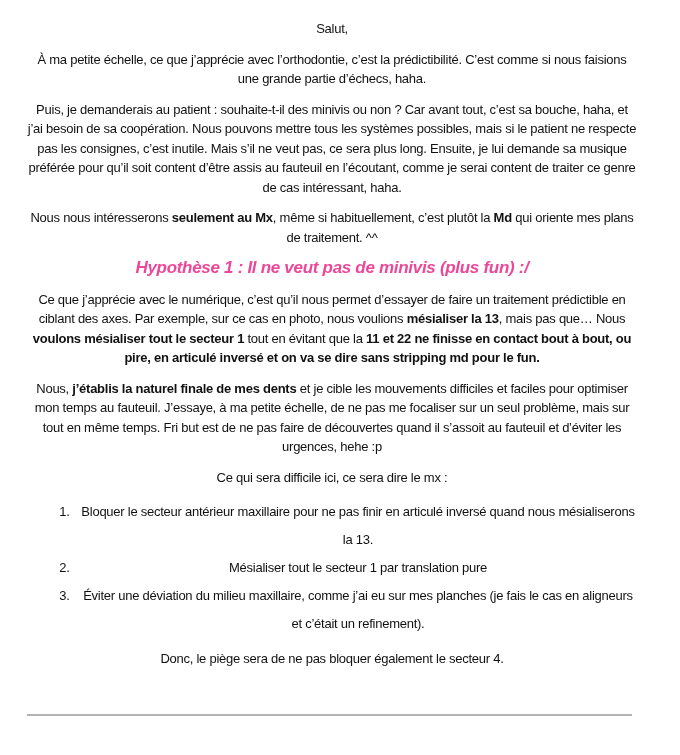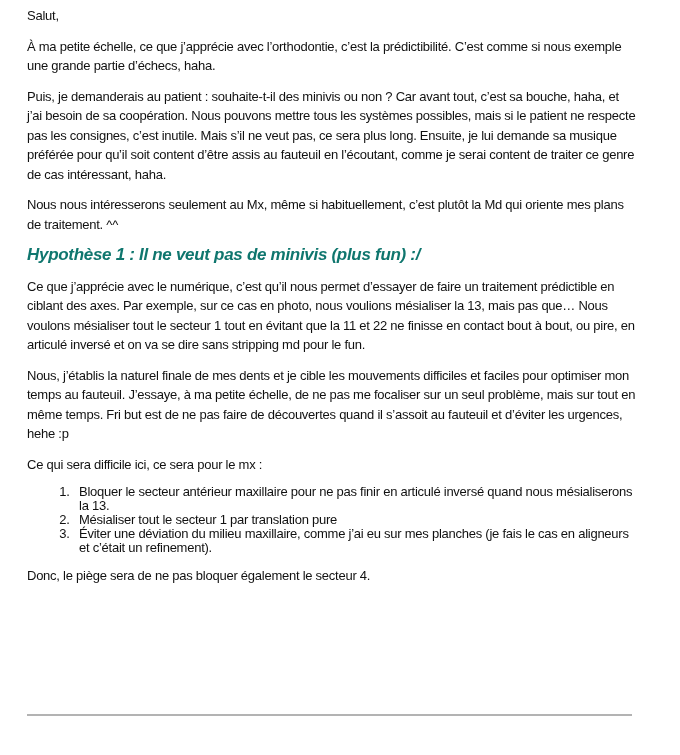--- a/index.html
+++ b/index.html
@@ -1,50 +1,50 @@
 <!DOCTYPE html>
 <html><head>
   <meta charset="utf-8">
   <style>
     html, body { margin: 0; padding: 0; background: #ffffff; }
     body {
       width: 680px; height: 755px; overflow: hidden;
       font-family: "Liberation Sans", sans-serif;
       font-size: 13px; color: #111111;
     }
-    .page { position: relative; padding: 6px 0 0 27px; width: 610px; }
+    .page { position: relative; padding: 19px 0 0 27px; width: 610px; text-align: center; }
     p { margin: 0 0 11px 0; line-height: 19.5px; letter-spacing: -0.25px; }
     .heading {
-      color: #0f766e; font-weight: bold; font-style: italic;
+      color: #ec4899; font-weight: bold; font-style: italic;
       font-size: 17px; margin: 2px 0 12px 0; letter-spacing: -0.3px;
     }
-    b { font-weight: normal; }
+    b { font-weight: bold; }
     ol { margin: 0 0 11px 0; padding-left: 46px; }
-    ol li { line-height: 14px; letter-spacing: -0.25px; padding-left: 6px; }
+    ol li { line-height: 28px; letter-spacing: -0.25px; padding-left: 6px; }
     .rule {
       position: absolute; left: 27px; top: 714px; width: 605px; height: 2px;
       background: #b3b3b3;
     }
   </style>
 </head>
 <body>
 
 <div class="page">
   <p>Salut,</p>
-  <p>À ma petite échelle, ce que j’apprécie avec l’orthodontie, c’est la prédictibilité. C’est comme si nous exemple une grande partie d’échecs, haha.</p>
+  <p>À ma petite échelle, ce que j’apprécie avec l’orthodontie, c’est la prédictibilité. C’est comme si nous faisions une grande partie d’échecs, haha.</p>
   <p>Puis, je demanderais au patient : souhaite-t-il des minivis ou non ? Car avant tout, c’est sa bouche, haha, et j’ai besoin de sa coopération. Nous pouvons mettre tous les systèmes possibles, mais si le patient ne respecte pas les consignes, c’est inutile. Mais s’il ne veut pas, ce sera plus long. Ensuite, je lui demande sa musique préférée pour qu’il soit content d’être assis au fauteuil en l’écoutant, comme je serai content de traiter ce genre de cas intéressant, haha.</p>
   <p><span>Nous nous intéresserons </span><b>seulement au Mx</b><span>, même si habituellement, c’est plutôt la </span><b>Md</b><span> qui oriente mes plans de traitement. ^^</span></p>
 
   <p class="heading">Hypothèse 1 : Il ne veut pas de minivis (plus fun) :/</p>
 
   <p><span>Ce que j’apprécie avec le numérique, c’est qu’il nous permet d’essayer de faire un traitement prédictible en ciblant des axes. Par exemple, sur ce cas en photo, nous voulions </span><b>mésialiser la 13</b><span>, mais pas que… Nous </span><b>voulons mésialiser tout le secteur 1</b><span> tout en évitant que la </span><b>11 et 22 ne finisse en contact bout à bout, ou pire, en articulé inversé et on va se dire sans stripping md pour le fun.</b></p>
 
   <p><span>Nous, </span><b>j’établis la naturel finale de mes dents</b><span> et je cible les mouvements difficiles et faciles pour optimiser mon temps au fauteuil. J’essaye, à ma petite échelle, de ne pas me focaliser sur un seul problème, mais sur tout en même temps. Fri but est de ne pas faire de découvertes quand il s’assoit au fauteuil et d’éviter les urgences, hehe :p</span></p>
 
-  <p>Ce qui sera difficile ici, ce sera pour le mx :</p>
+  <p>Ce qui sera difficile ici, ce sera dire le mx :</p>
 
   <ol>
     <li>Bloquer le secteur antérieur maxillaire pour ne pas finir en articulé inversé quand nous mésialiserons la 13.</li>
     <li>Mésialiser tout le secteur 1 par translation pure</li>
     <li>Éviter une déviation du milieu maxillaire, comme j’ai eu sur mes planches (je fais le cas en aligneurs et c’était un refinement).</li>
   </ol>
 
   <p>Donc, le piège sera de ne pas bloquer également le secteur 4.</p>
 </div>
 <div class="rule"></div>

